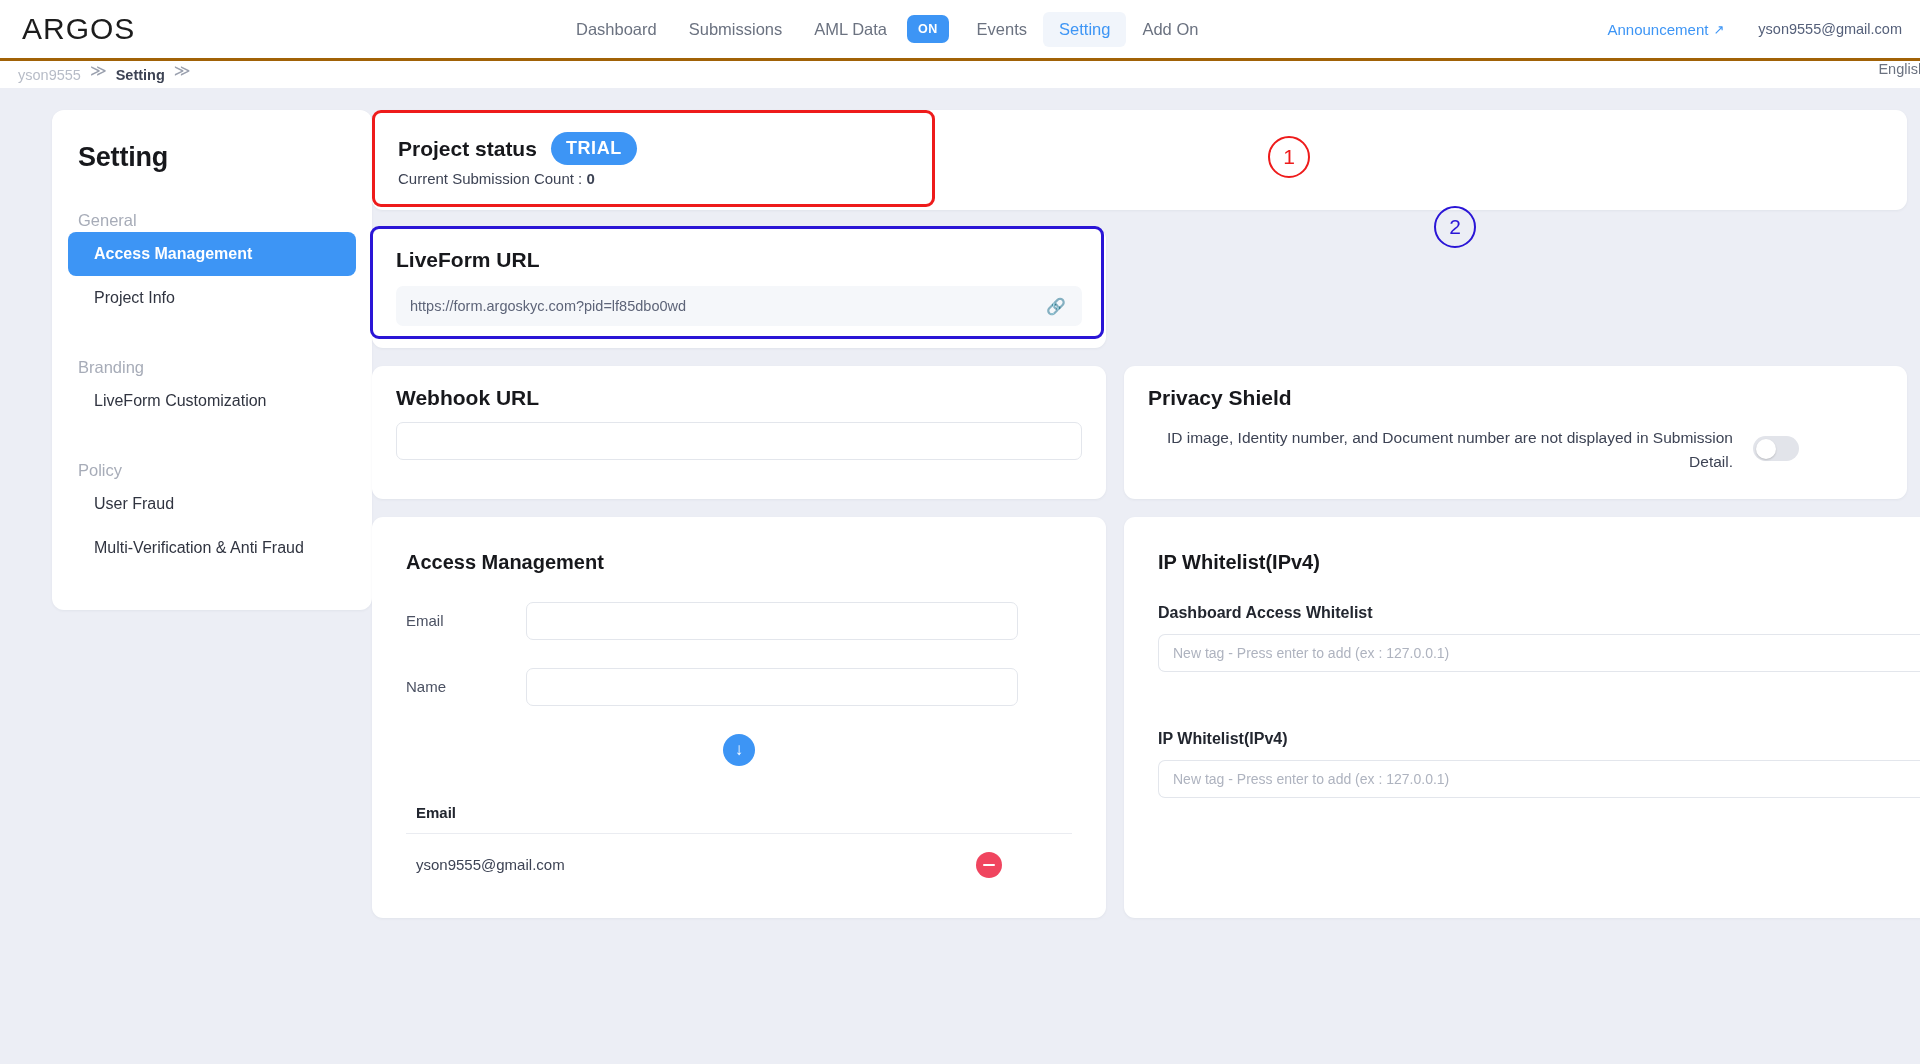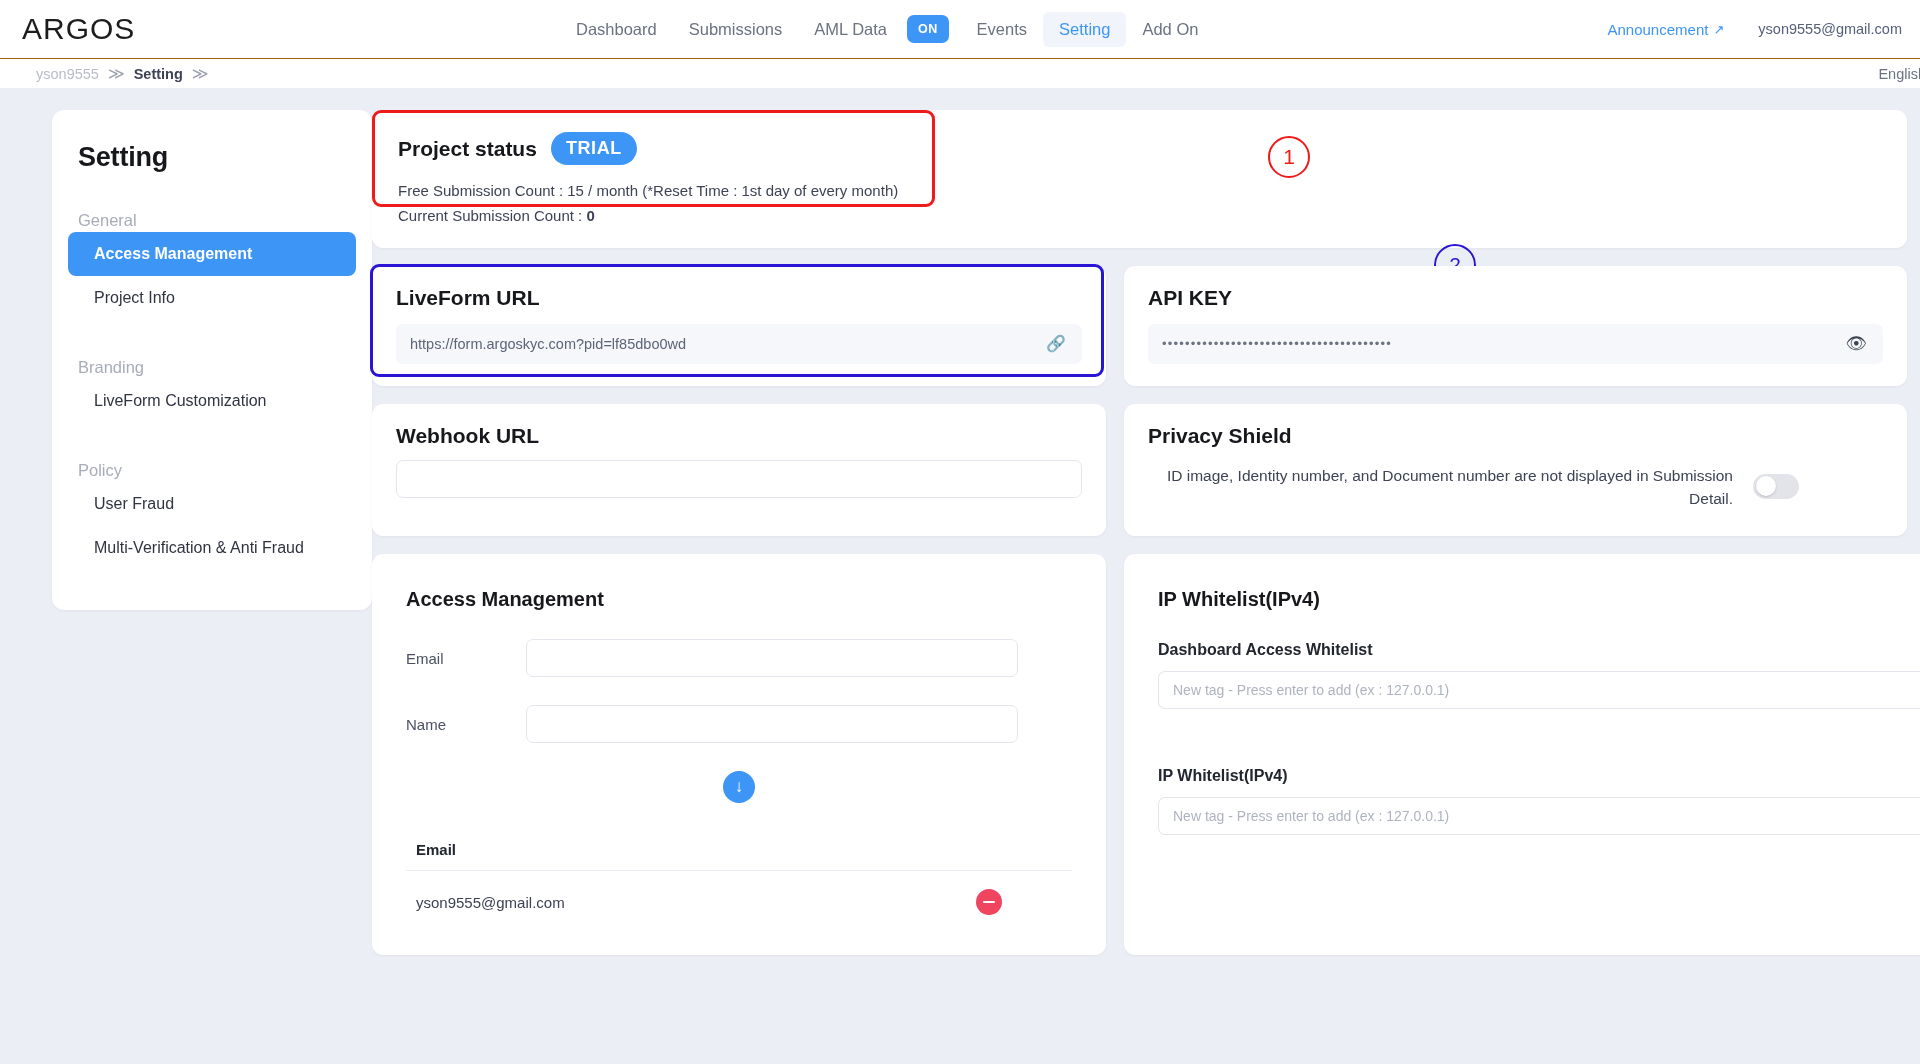--- a/index.html
+++ b/index.html
@@ -39,23 +39,23 @@
   .nav-right {
     position: absolute; right: 18px; top: 0; height: 58px;
     display: flex; align-items: center; gap: 34px;
   }
   .announcement { color: #3d95f5; font-size: 15px; display:flex; align-items:center; gap:5px; cursor:pointer;}
   .ext-icon { font-size: 13px; }
   .user-email { color: #55607a; font-size: 14.5px; }
 
   
   .crumbbar {
-    height: 30px; background:#fff; border-top: 1px solid #a16207;
-    display: flex; align-items: center; position: relative;
-    padding: 0 36px;
+    height: 30px; background:#fff; border-top: 3px solid #a16207;
+    display: flex; position: relative;
+    padding: 0 18px;
   }
   .crumb { font-size: 14.5px; color: #b7bcc7; display:flex; align-items:center;}
   .crumb.cur { color: #3d4354; font-weight: 700; }
   .crumb-sep { color:#9aa0ae; font-size: 16px; margin: 0 9px; }
   .lang { position:absolute; right: -6px; font-size: 14.5px; color:#6b7280; }
 
   
   .page { display: flex; padding: 22px 0 0 0; height: calc(1064px - 88px); }
   .sidebar-col { width: 372px; padding-left: 52px; }
   .sidebar {
@@ -242,44 +242,36 @@
     </div>
   </div>
 
   <div class="content">
 
     <div class="card status-card">
       <div class="status-head">
         <div class="card-title">Project status</div>
         <div class="trial">TRIAL</div>
       </div>
-      <div class="status-line">Free Submission Count : 15 / month (*Reset Time : 1st day of every month)</div>
       <div class="status-line" style="margin-top:2px"><span>Current Submission Count : </span><b>0</b></div>
       <div class="redbox"></div>
       <div class="marker red">1</div>
     </div>
 
     <div class="grid2">
       <div class="card panel col-l">
         <div class="card-title">LiveForm URL</div>
         <div class="field-box">
           <span>https://form.argoskyc.com?pid=lf85dbo0wd</span>
           <span class="link-ic">🔗</span>
         </div>
         <div class="bluebox"></div>
         <div class="marker blue">2</div>
       </div>
 
-      <div class="card panel col-r">
-        <div class="card-title">API KEY</div>
-        <div class="field-box">
-          <span class="dots">••••••••••••••••••••••••••••••••••••••••</span>
-          <span class="eye-ic">👁</span>
-        </div>
-      </div>
     </div>
 
     <div class="grid2">
       <div class="card panel col-l" style="padding-bottom:34px">
         <div class="card-title">Webhook URL</div>
         <input class="input-plain" value="" style="">
       </div>
 
       <div class="card panel col-r" style="padding-bottom:26px">
         <div class="card-title">Privacy Shield</div>

